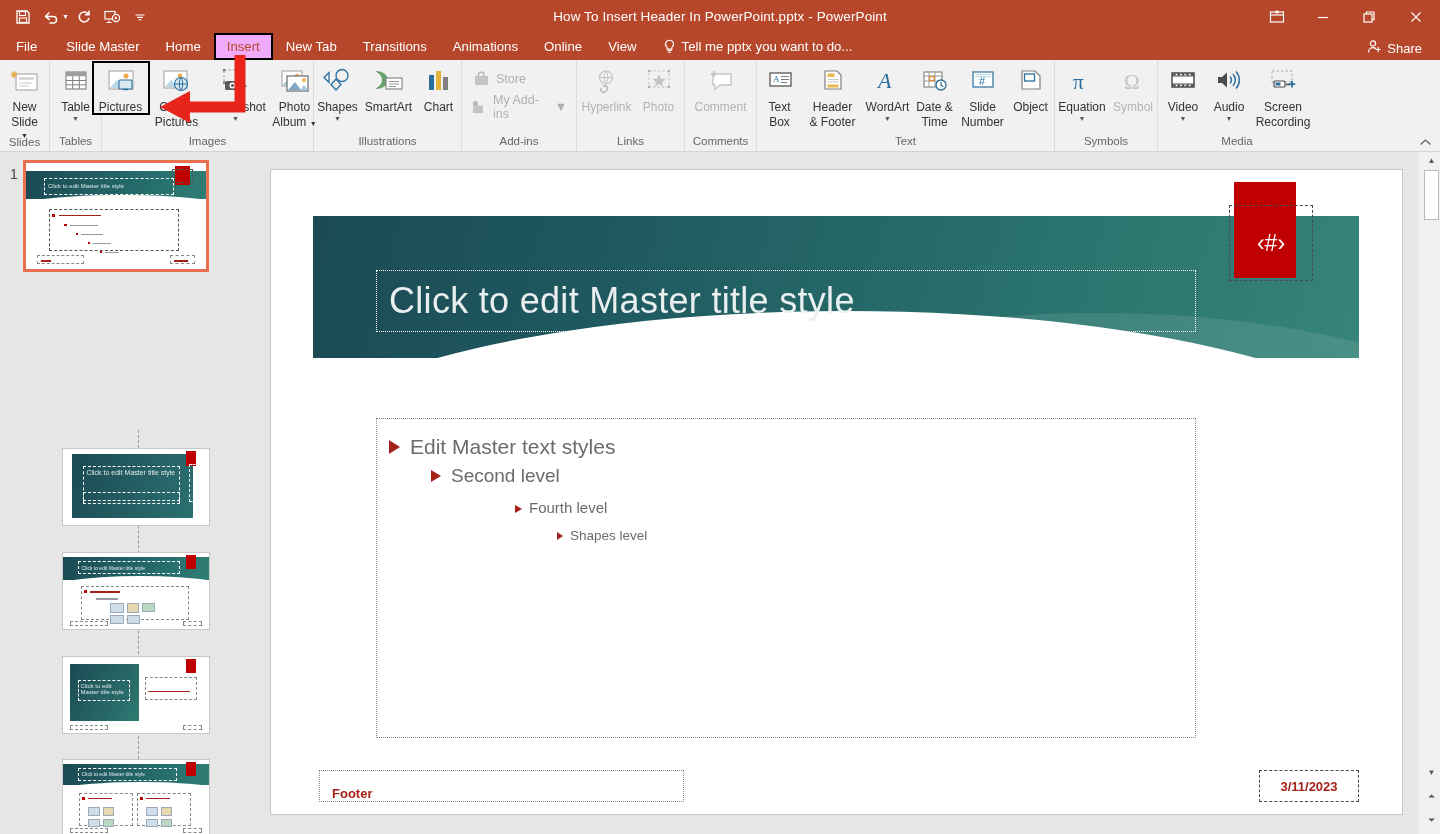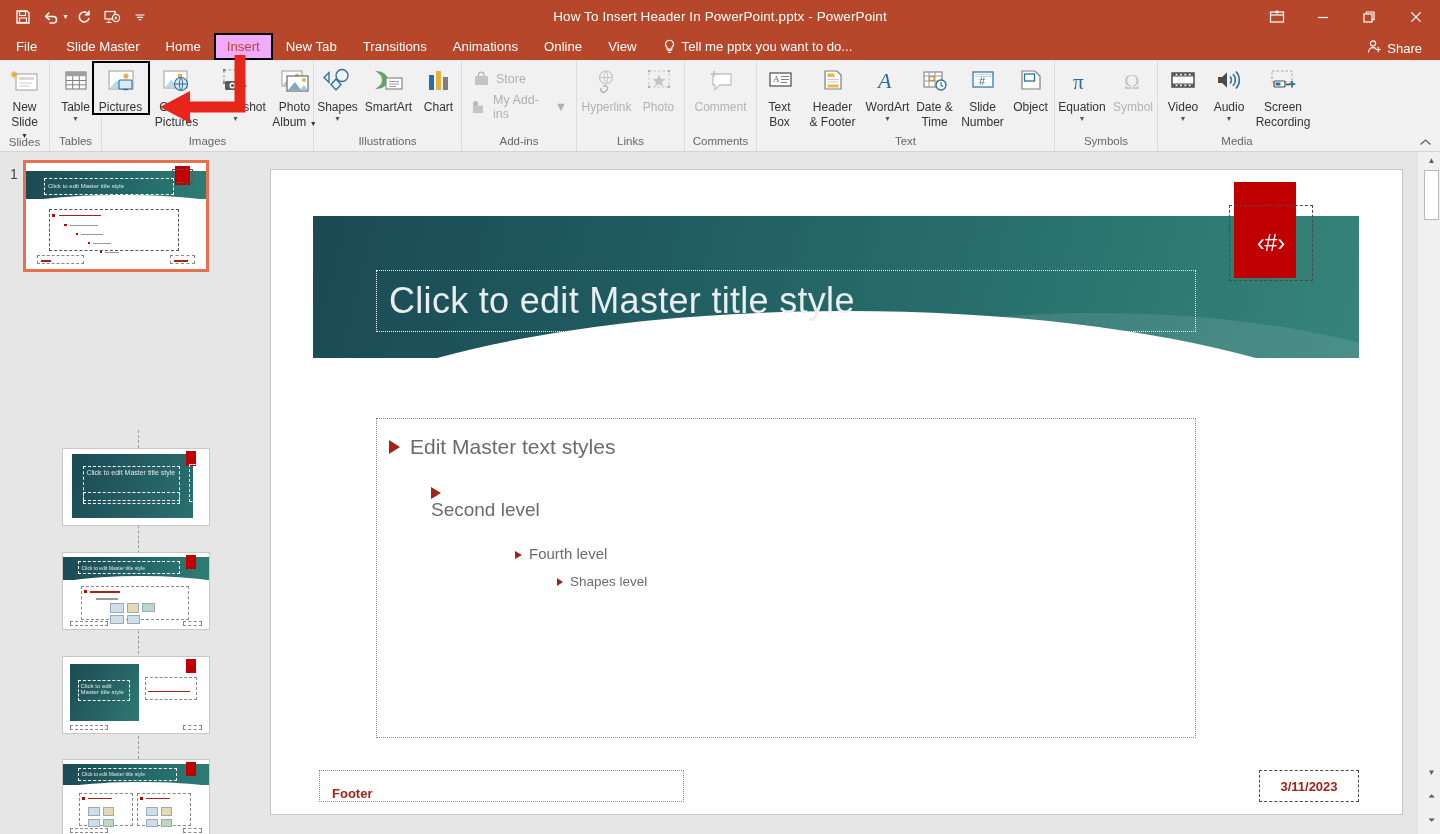--- a/index.html
+++ b/index.html
@@ -203,25 +203,25 @@
     border: 1px dotted #8a8a8a; padding: 14px 0 0 0;
   }
   .bullet-row { display: flex; align-items: baseline; color: #6b6b6b; }
   .bullet-tri {
     display: inline-block; width: 0; height: 0;
     border-style: solid; border-color: transparent transparent transparent #a52218;
     margin-right: 10px;
   }
   .lv1 { font-size: 21px; padding-left: 12px; margin-top: 2px; }
   .lv1 .bullet-tri { border-width: 7px 0 7px 11px; }
-  .lv2 { font-size: 19px; padding-left: 54px; margin-top: 28px; flex-direction: column; }
+  .lv2 { font-size: 19px; padding-left: 54px; margin-top: 6px; }
   .lv2 .bullet-tri { border-width: 6px 0 6px 10px; }
   .lv3 { font-size: 17px; padding-left: 96px; margin-top: 12px; }
   .lv3 .bullet-tri { border-width: 5px 0 5px 8px; margin-right: 8px; }
-  .lv4 { font-size: 15px; padding-left: 138px; margin-top: 24px; }
+  .lv4 { font-size: 15px; padding-left: 138px; margin-top: 12px; }
   .lv4 .bullet-tri { border-width: 4.5px 0 4.5px 7px; margin-right: 7px; }
   .lv5 { font-size: 13.5px; padding-left: 180px; margin-top: 12px; }
   .lv5 .bullet-tri { border-width: 4px 0 4px 6.5px; margin-right: 7px; }
   .sl-footer {
     position: absolute; left: 48px; top: 600px; width: 365px; height: 32px;
     border: 1px dotted #8a8a8a;
     display: flex; align-items: flex-end; padding-left: 12px;
     color: #a52218; font-size: 13px; font-weight: bold;
   }
   .sl-date {

